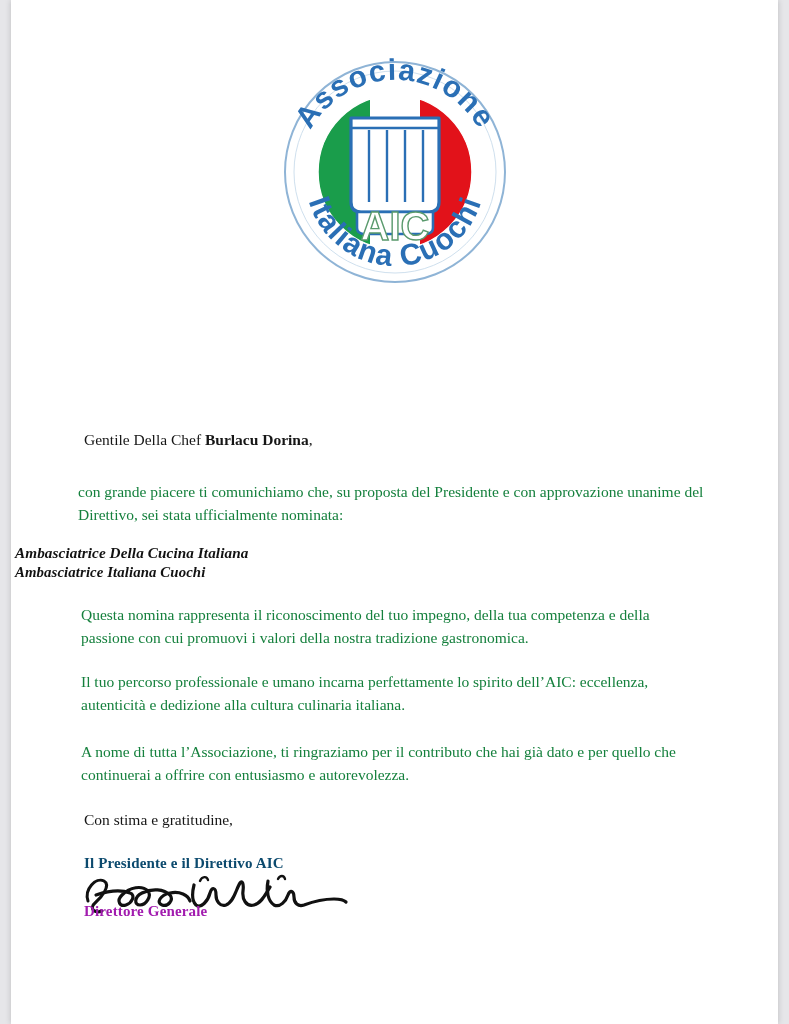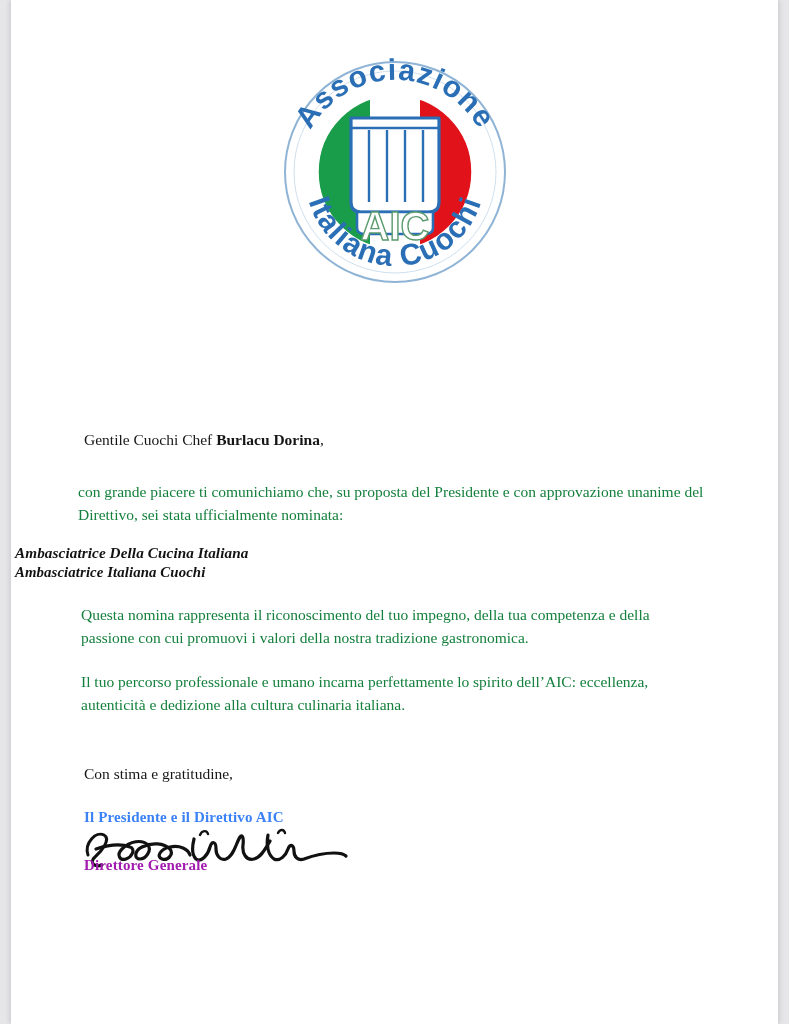--- a/index.html
+++ b/index.html
@@ -104,21 +104,21 @@
     margin: 26px 0 0 73px;
     width: 420px;
     height: 72px;
   }
   .sign-title {
     position: absolute;
     left: 0;
     top: 0;
     font-size: 15px;
     font-weight: bold;
-    color: #3b82f6;
+    color: #0c4a6e;
     letter-spacing: 0.15px;
   }
   .sign-role {
     position: absolute;
     left: 0;
     top: 48px;
     font-size: 15px;
     font-weight: bold;
     color: #a21caf;
     letter-spacing: 0.15px;
@@ -176,36 +176,37 @@
         </text>
         <text font-family="'Liberation Sans', sans-serif" font-size="30" font-weight="bold" fill="#2a6fb5" letter-spacing="1.2">
           <textPath href="#arcBot" startOffset="50%" text-anchor="middle">Italiana Cuochi</textPath>
         </text>
       </svg>
     </div>
   </div>
 
   <div class="letter">
 
-    <p class="salutation"><span>Gentile Cuochi Chef </span><b>Burlacu Dorina</b><span>,</span></p>
+    <p class="salutation"><span>Gentile Della Chef </span><b>Burlacu Dorina</b><span>,</span></p>
 
     <p class="para para-intro">con grande piacere ti comunichiamo che, su proposta del Presidente e con approvazione unanime del Direttivo, sei stata ufficialmente nominata:</p>
 
     <div class="award">
       <div class="line1">Ambasciatrice Della Cucina Italiana</div>
       <div class="line2">Ambasciatrice Italiana Cuochi</div>
     </div>
 
     <div class="gap-b"></div>
     <p class="para para-body">Questa nomina rappresenta il riconoscimento del tuo impegno, della tua competenza e della passione con cui promuovi i valori della nostra tradizione gastronomica.</p>
 
     <div class="gap-c"></div>
     <p class="para para-body">Il tuo percorso professionale e umano incarna perfettamente lo spirito dell’AIC: eccellenza, autenticità e dedizione alla cultura culinaria italiana.</p>
 
     <div class="gap-d"></div>
+    <p class="para para-body">A nome di tutta l’Associazione, ti ringraziamo per il contributo che hai già dato e per quello che continuerai a offrire con entusiasmo e autorevolezza.</p>
 
     <p class="closing">Con stima e gratitudine,</p>
 
     <div class="sign-block">
       <div class="sign-title">Il Presidente e il Direttivo AIC</div>
 
       <div class="signature">
         <svg viewBox="0 0 270 52" xmlns="http://www.w3.org/2000/svg">
           <g fill="none" stroke="#111111" stroke-linecap="round" stroke-linejoin="round">
             <path d="M 6 34 C 2 22, 14 10, 22 14 C 29 18, 20 30, 13 36 C 7 41, 12 47, 20 44" stroke-width="3"></path>

